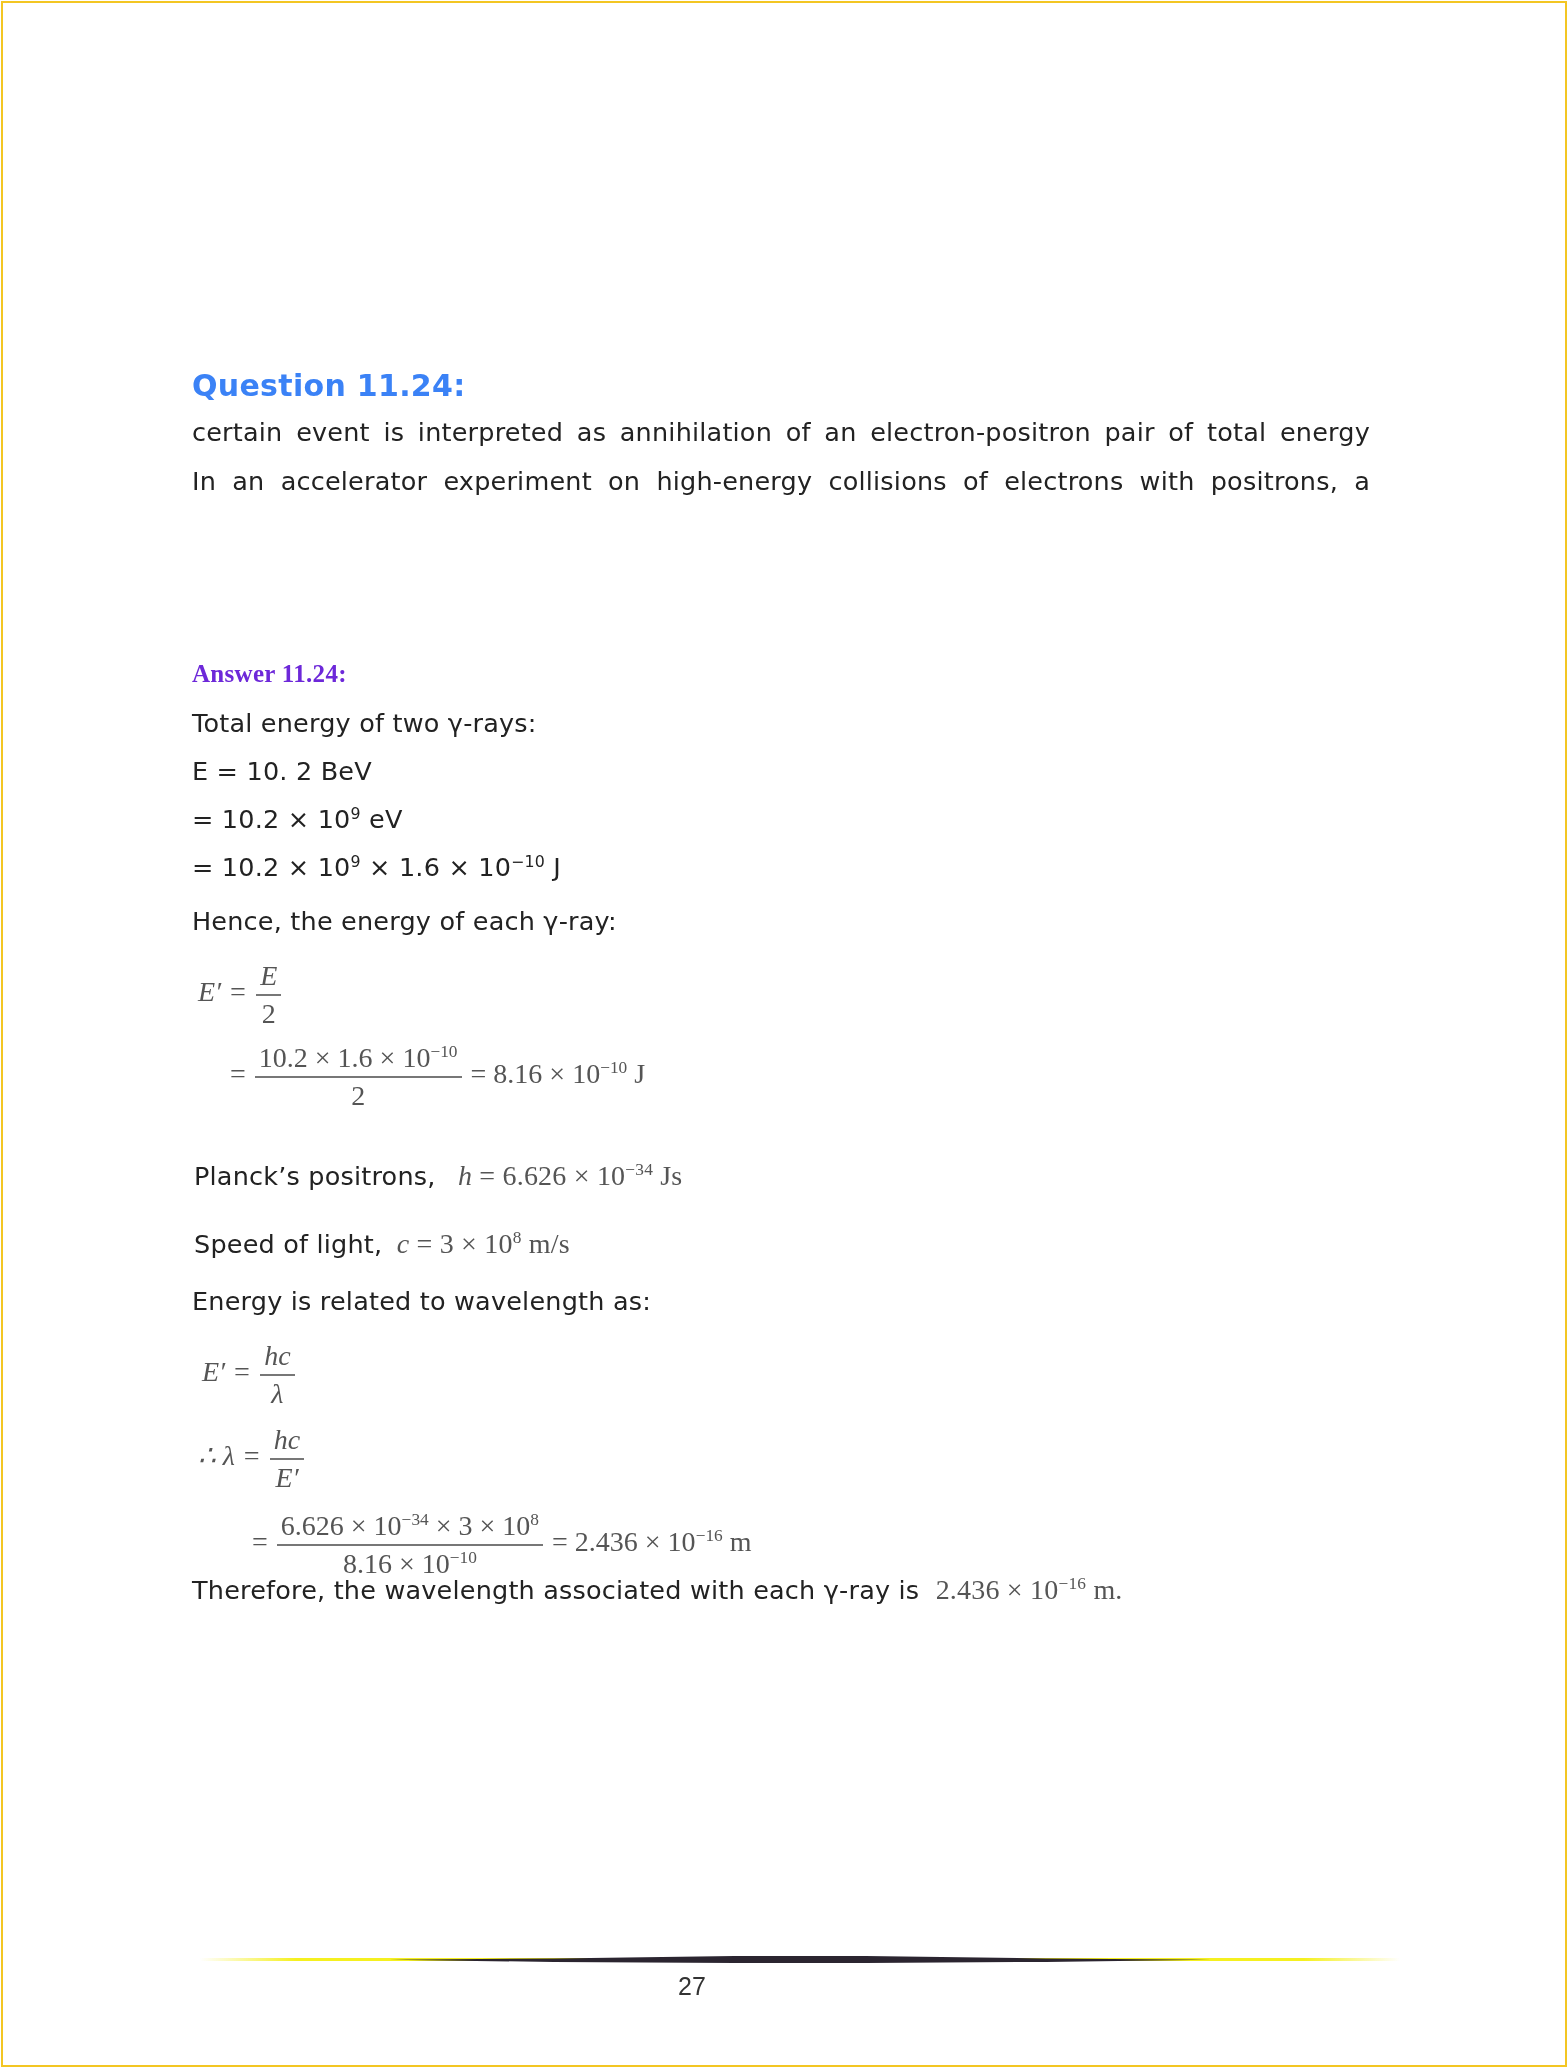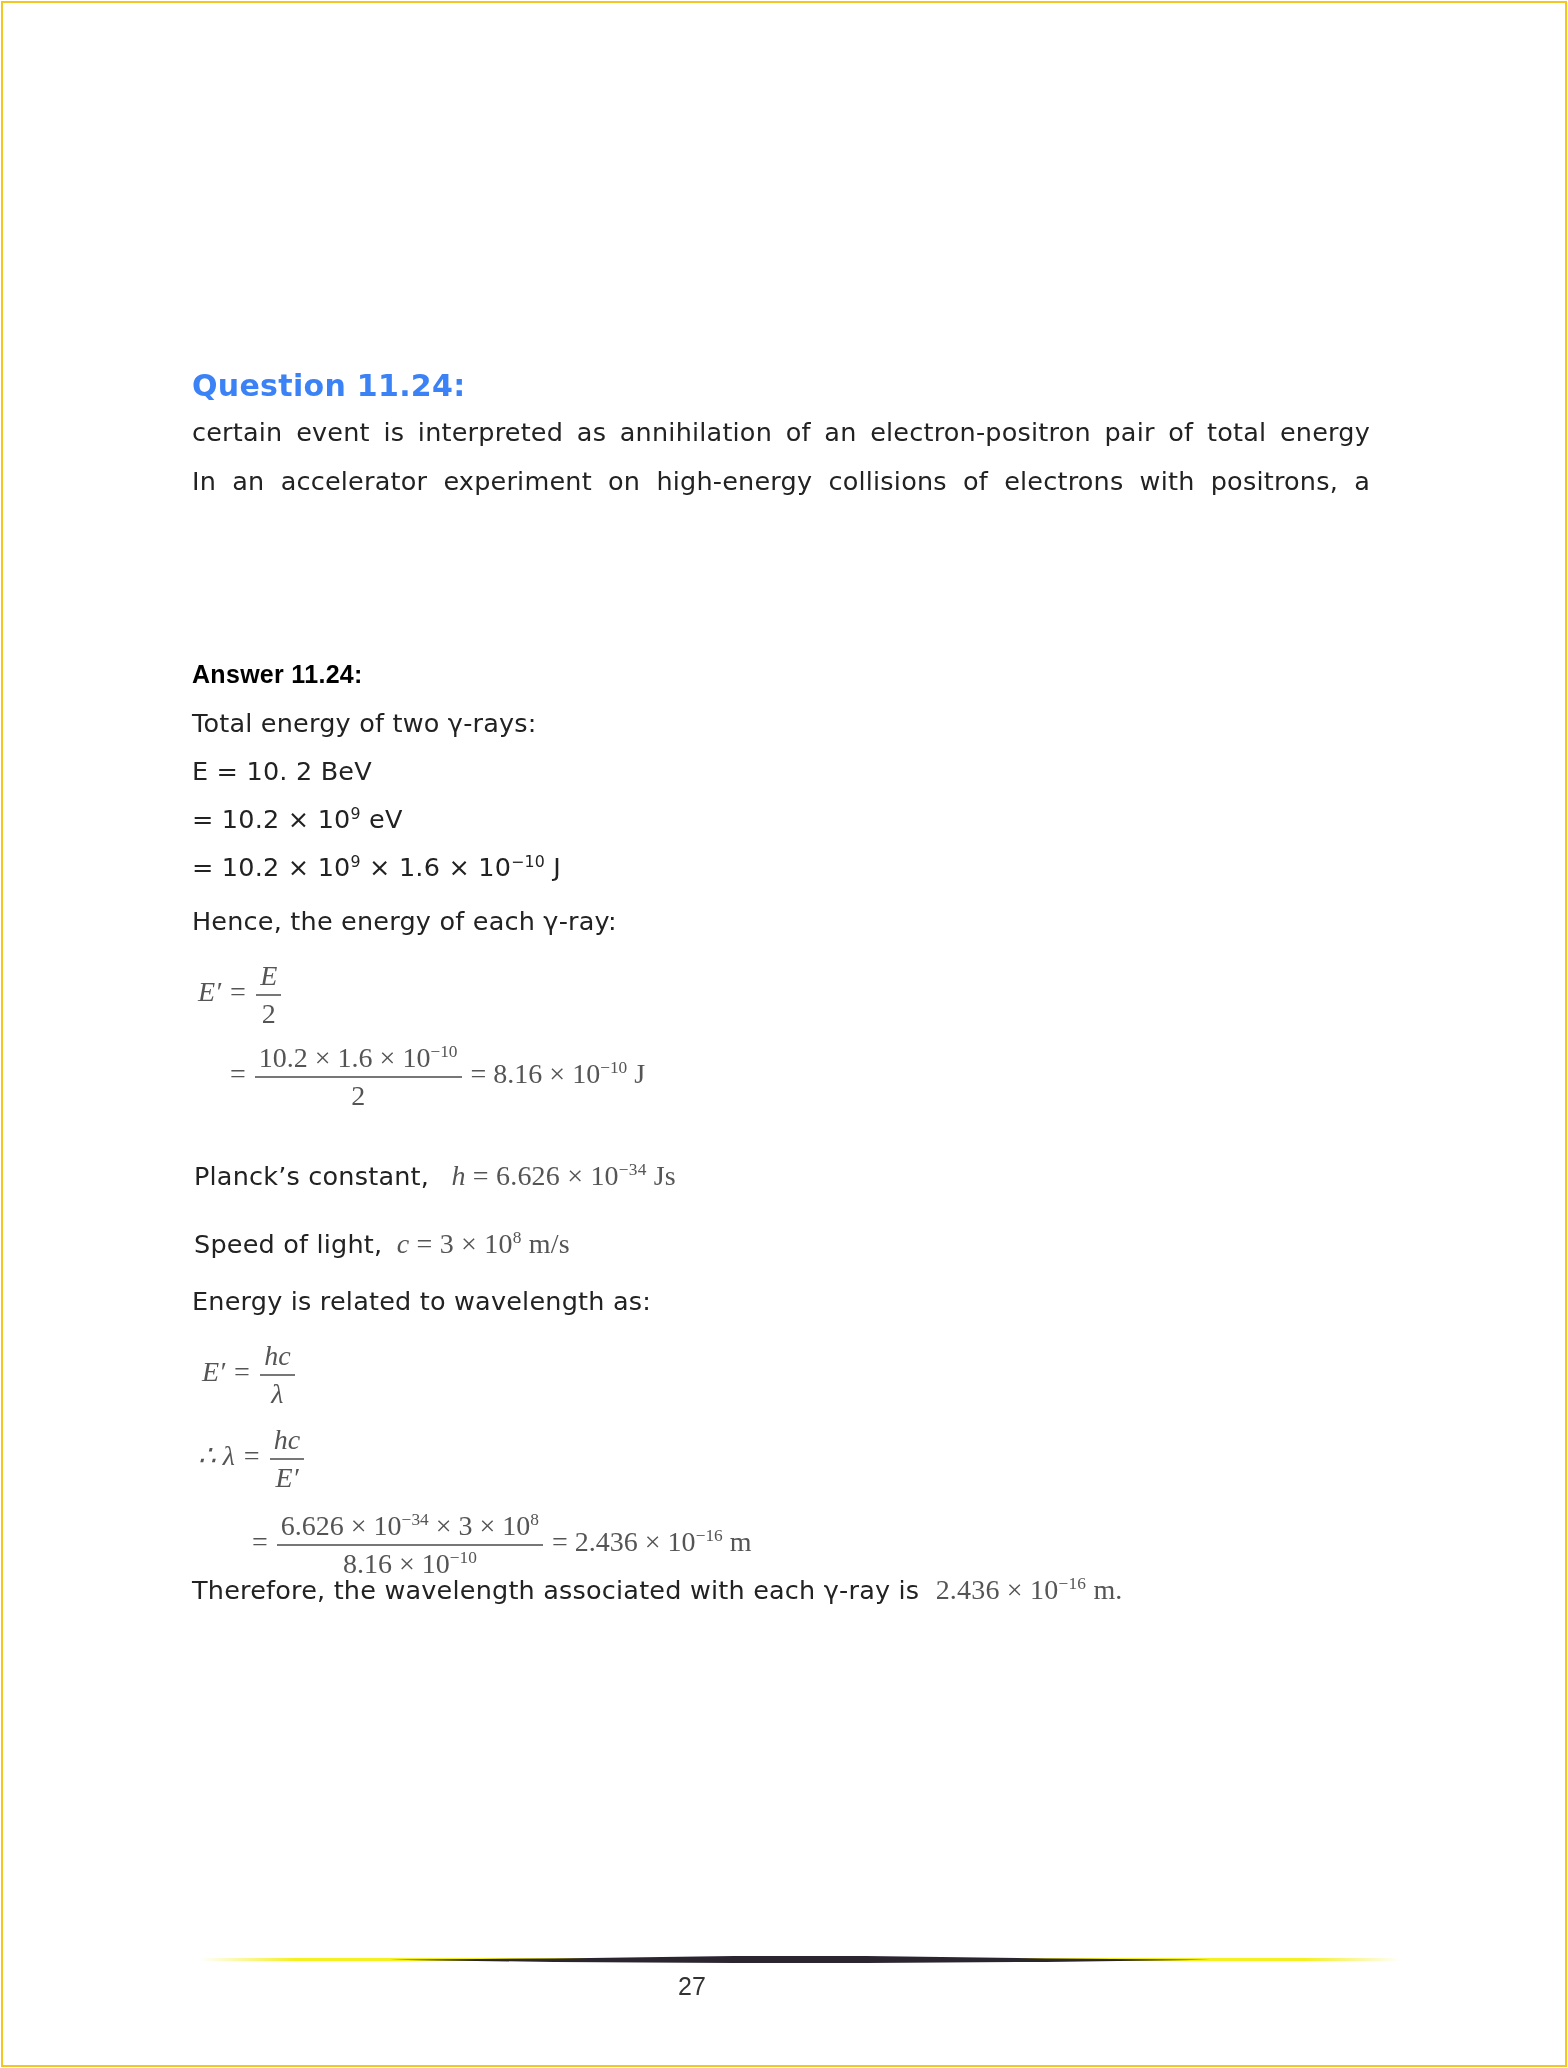--- a/index.html
+++ b/index.html
@@ -13,22 +13,22 @@
     position: absolute; left: 1px; top: 1px; width: 1562px; height: 2062px;
     border: 2px solid #f3c623; box-sizing: content-box;
   }
   .q-head {
     position: absolute; top: 368px; left: 192px;
     font-family: "DejaVu Sans", sans-serif; font-weight: bold; font-size: 30px;
     color: #3b82f6; letter-spacing: 0.3px;
   }
   .a-head {
     position: absolute; top: 660px; left: 192px;
-    font-family: Liberation Sans, sans-serif; font-weight: bold; font-size: 25px;
-    color: #000000; letter-spacing: 0.3px;
+    font-family: Liberation Serif, serif; font-weight: bold; font-size: 25px;
+    color: #6d28d9; letter-spacing: 0.3px;
   }
   .q-body {
     position: absolute; top: 408px; left: 192px; width: 1178px;
     font-size: 25.5px; line-height: 48.5px; text-align: justify;
     text-align-last: left; letter-spacing: 0.2px;
   }
   .q-line { display: block; text-align: justify; text-align-last: justify; }
   .q-line.last { text-align-last: left; }
   .line {
     position: absolute; left: 192px; font-size: 25.5px; white-space: nowrap;
@@ -97,21 +97,21 @@
   <span>=</span>
   <span class="frac">
       <span class="num"><span>10.2 × 1.6 × 10</span><sup>−10</sup></span>
       <span class="bar"></span>
       <span class="den">2</span>
     </span>
   <span>= 8.16 × 10</span><sup>−10</sup><span> J</span>
 </div>
 
 <div class="line" style="top:1160px; left:194px;">
-  <span>Planck’s constant,</span>
+  <span>Planck’s positrons,</span>
   <span class="m" style="margin-left:14px"><i>h</i><span> = 6.626 × 10</span><sup>−34</sup><span> Js</span></span>
 </div>
 
 <div class="line" style="top:1228px; left:194px;">
   <span>Speed of light,</span>
   <span class="m" style="margin-left:6px"><i>c</i><span> = 3 × 10</span><sup>8</sup><span> m/s</span></span>
 </div>
 
 <div class="line" style="top:1286px">Energy is related to wavelength as:</div>
 

